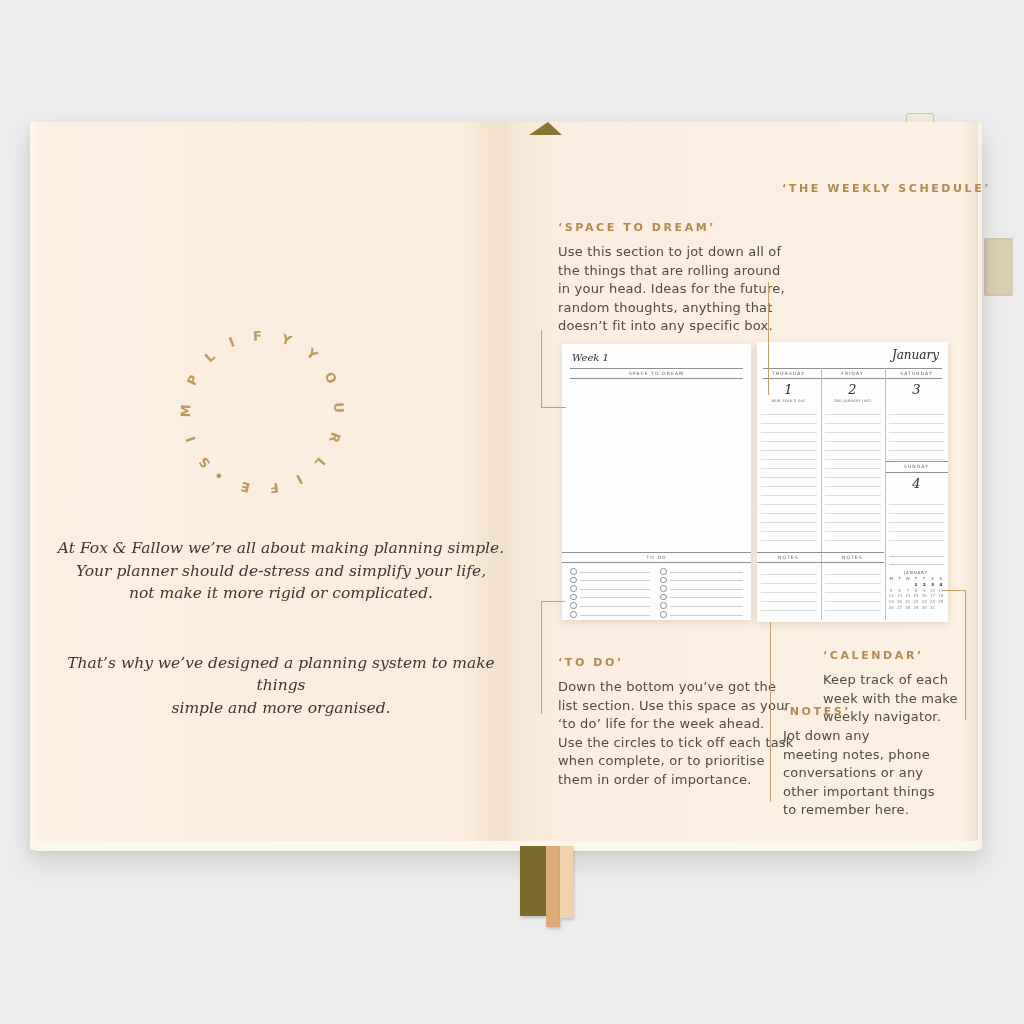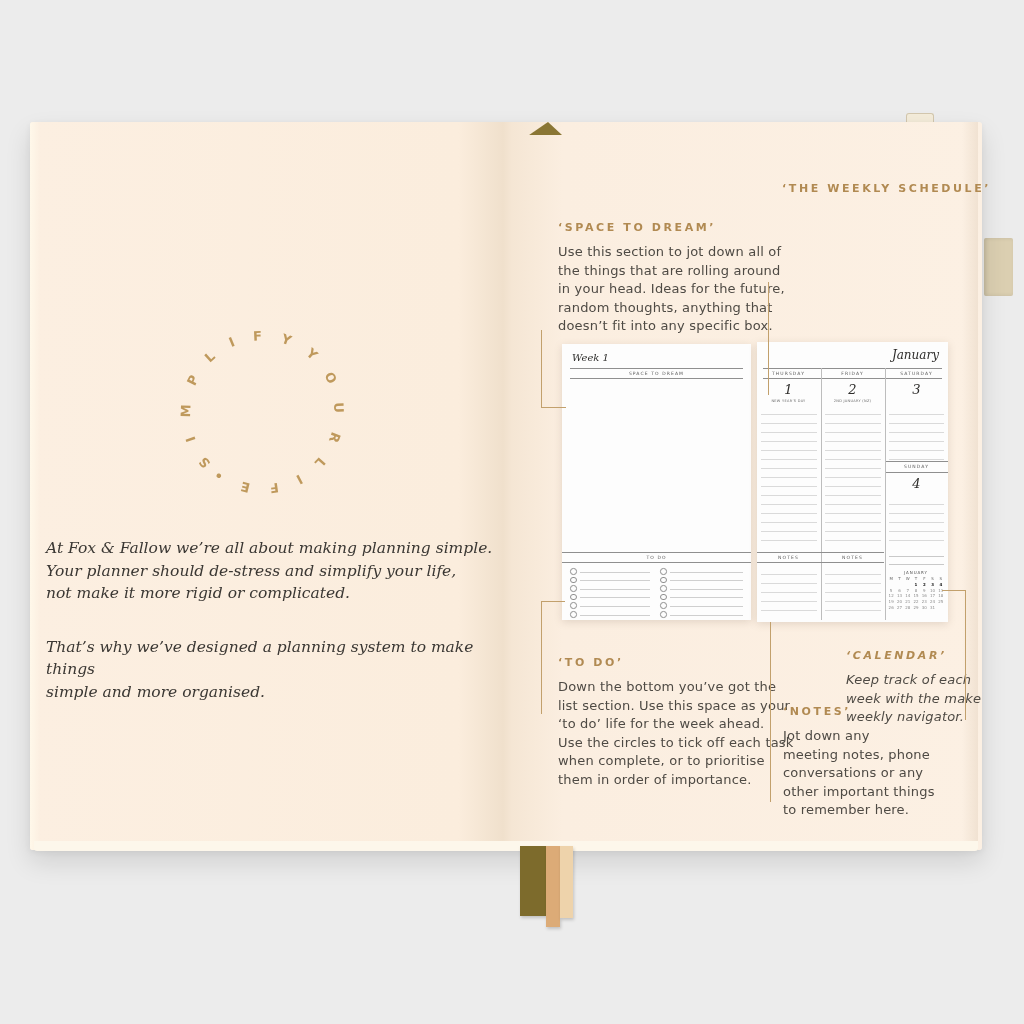--- a/index.html
+++ b/index.html
@@ -22,32 +22,32 @@
   .pen-loop{position:absolute;left:984px;top:238px;width:29px;height:58px;background:#dbcfb1;
         border-radius:2px;box-shadow:inset 2px 0 4px rgba(0,0,0,.10);z-index:1;}
   .ribbon{position:absolute;z-index:3;box-shadow:1px 2px 3px rgba(0,0,0,.18);}
   .ribbon.olive{left:520px;top:846px;width:26px;height:70px;background:#7d6b2c;}
   .ribbon.tan{left:546px;top:846px;width:14px;height:81px;background:#dcab77;}
   .ribbon.cream{left:560px;top:846px;width:13px;height:72px;background:#eed3ab;}
   
   .circ-logo{position:absolute;left:172px;top:322px;width:180px;height:180px;z-index:4;}
   .circ-logo text{font-family:"DejaVu Sans",sans-serif;font-size:13px;font-weight:600;
         fill:#bf995c;letter-spacing:3px;}
-  .intro{position:absolute;left:46px;top:537px;width:470px;z-index:4;
+  .intro{position:absolute;left:46px;top:537px;width:470px;text-align:center;z-index:4;
         font-family:"DejaVu Serif",serif;font-style:italic;font-size:15.5px;color:#3a3733;}
   .intro .para div{line-height:22.5px;}
-  .intro .para2{margin-top:31px;}
+  .intro .para2{margin-top:47px;}
   
   .section{position:absolute;z-index:4;}
   .section-title{font-size:11px;font-weight:700;letter-spacing:2.6px;color:#b18a52;margin-bottom:9px;}
   .section-body div{font-size:13px;line-height:18.6px;color:#4e4a44;letter-spacing:.2px;}
   .sec-dream{left:558px;top:221px;width:230px;}
   .sec-week{left:782px;top:182px;width:210px;}
   .sec-todo{left:558px;top:656px;width:240px;}
-  .sec-cal{left:846px;top:649px;width:140px;font-style:italic;}
+  .sec-cal{left:823px;top:649px;width:140px;}
   .sec-notes{left:783px;top:705px;width:160px;}
   
   .conn{position:absolute;background:#c2a06c;z-index:5;}
   
   .preview{position:absolute;left:562px;top:342px;width:386px;height:280px;z-index:4;}
   .mini-page{position:absolute;background:#fdfdfd;box-shadow:0 2px 8px rgba(110,90,70,.18);}
   .mini-left{left:0;top:2px;width:189px;height:276px;}
   .mini-right{left:195px;top:0;width:191px;height:280px;}
   .mini-serif{font-family:"DejaVu Serif",serif;font-style:italic;color:#2e2d2b;}
   .week-label{position:absolute;left:10px;top:8px;font-size:10px;}

